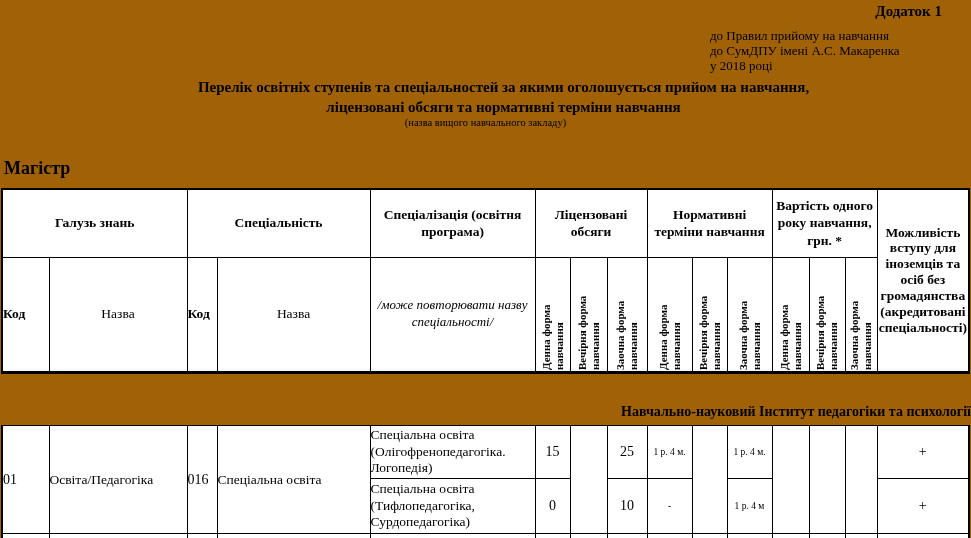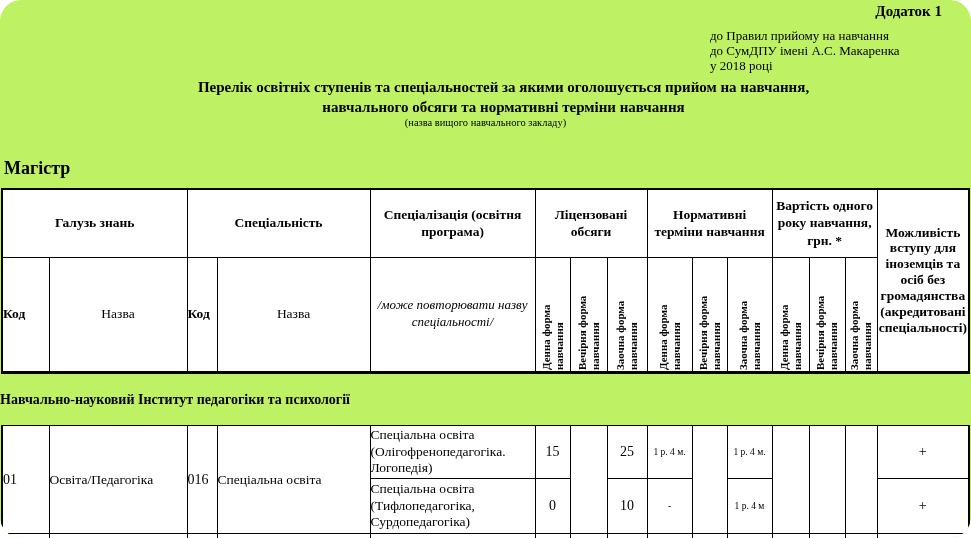--- a/index.html
+++ b/index.html
@@ -1,45 +1,44 @@
 <!DOCTYPE html>
 <html><head>
 <meta charset="utf-8">
 <style>
   * { margin: 0; padding: 0; box-sizing: border-box; }
   html, body { background: #ffffff; }
   .page {
     position: relative;
     width: 971px;
     height: 538px;
-    background: #bef264;
+    background: #a16207;
     overflow: hidden;
     font-family: "Liberation Serif", "DejaVu Serif", serif;
     color: #000;
-    border-radius: 21px;
   }
   .annex-title {
     position: absolute; top: 3px; left: 650px; width: 292px;
     text-align: right; font-weight: bold; font-size: 15px;
   }
   .annex-block {
     position: absolute; top: 28px; left: 710px;
     font-size: 13px; line-height: 15px; text-align: left;
   }
   .heading { position: absolute; top: 77px; left: 0; width: 971px; text-align: center; }
   .heading .t1 { font-weight: bold; font-size: 15px; line-height: 20px; padding-left: 36px; }
   .heading .univ {
     font-weight: bold; font-size: 16px; line-height: 20px;
     text-decoration: underline; margin-top: 1px;
   }
   .heading .cap { font-size: 10.5px; line-height: 12px; }
   .degree { position: absolute; top: 158px; left: 4px; font-weight: bold; font-size: 18px; }
   .section-heading {
-    position: absolute; top: 392px; left: 0; width: 971px;
-    text-align: left; font-weight: bold; font-size: 14px;
+    position: absolute; top: 404px; left: 0; width: 971px;
+    text-align: right; font-weight: bold; font-size: 14px;
   }
   table.doc-table {
     position: absolute; left: 1px;
     border-collapse: collapse; table-layout: fixed;
     width: 967px; background: #fff;
   }
   table.header-table { top: 188px; border: 2px solid #000; border-bottom: 3px solid #000; }
   table.data-table  { top: 425px; border-left: 2px solid #000; border-right: 2px solid #000; }
   .doc-table td { border: 1px solid #000; padding: 0; vertical-align: middle; overflow: hidden; }
   .grp { font-weight: bold; font-size: 13.5px; text-align: center; line-height: 1.3; padding: 1px 2px; }
@@ -71,21 +70,21 @@
 
   <div class="annex-title">Додаток 1</div>
   <div class="annex-block">
     <div>до Правил прийому на навчання</div>
     <div>до СумДПУ імені А.С. Макаренка</div>
     <div>у 2018 році</div>
   </div>
 
   <div class="heading">
     <div class="t1">Перелік освітніх ступенів та спеціальностей за якими оголошується прийом на навчання,</div>
-    <div class="t1">навчального обсяги та нормативні терміни навчання</div>
+    <div class="t1">ліцензовані обсяги та нормативні терміни навчання</div>
     <div class="cap">(назва вищого навчального закладу)</div>
   </div>
 
   <div class="degree">Магістр</div>
 
   <table class="doc-table header-table">
     <colgroup>
       <col style="width:47px">
         <col style="width:138px">
         <col style="width:30px">

